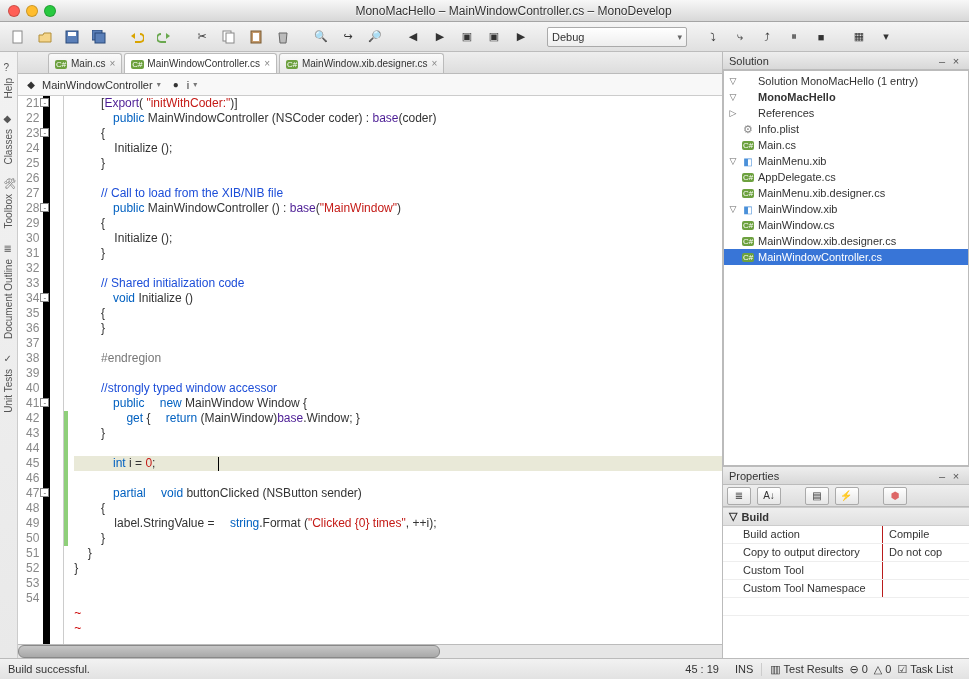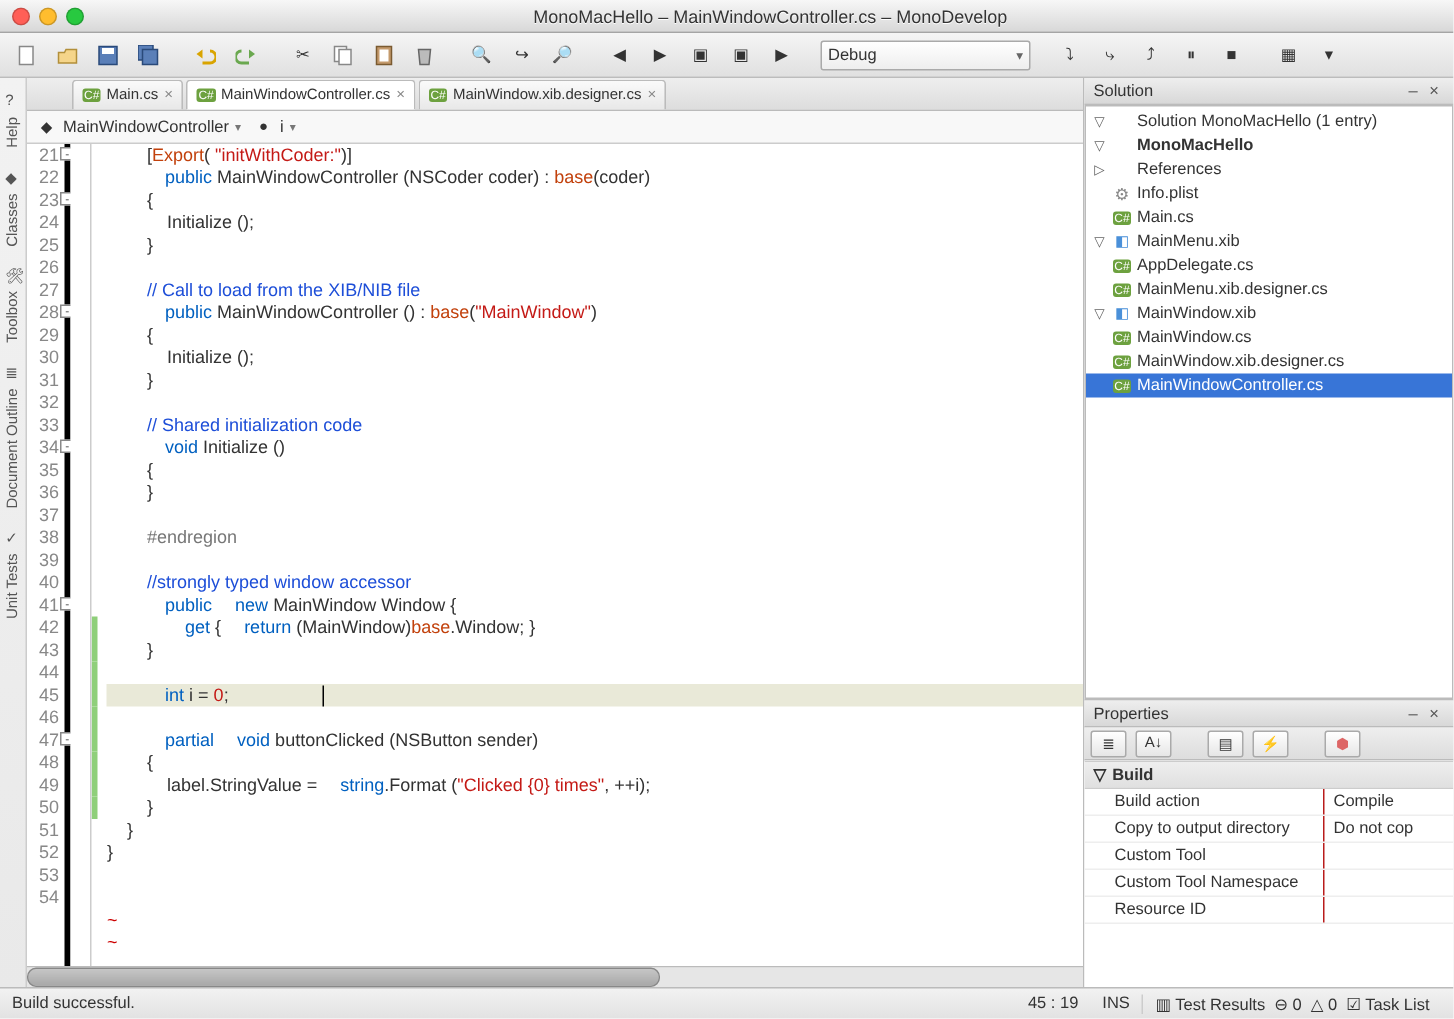--- a/index.html
+++ b/index.html
@@ -30,38 +30,38 @@
 .tab { height:20px; background:linear-gradient(#fafafa,#e8e8e8); border:1px solid #bbb; border-bottom:none; border-radius:3px 3px 0 0; padding:0 6px; display:flex; align-items:center; gap:4px; font-size:10px; cursor:pointer; margin-right:2px; }
 .tab.active{ background:#fff; }
 .tab .close{ font-size:10px; color:#888; cursor:pointer; }
 .tab .fi{ width:12px; height:12px; display:inline-block; }
 
 .breadcrumb { height:22px; border-bottom:1px solid #ccc; background:#f8f8f8; display:flex; align-items:center; padding:0 6px; gap:8px; font-size:11px; }
 .breadcrumb .part{ display:flex; align-items:center; gap:4px; cursor:pointer; }
 .breadcrumb .drop{ font-size:8px; color:#777; }
 
 .code-area { flex:1; display:flex; font-family:Menlo,Monaco,Consolas,monospace; font-size:12px; line-height:15px; overflow:auto; position:relative; background:#fff; }
-.gutter { background:#fff; border-right:4px solid #000000; text-align:right; color:#888; padding:0 4px 0 8px; user-select:none; }
+.gutter { background:#fff; border-right:7px solid #000000; text-align:right; color:#888; padding:0 4px 0 8px; user-select:none; }
 .gutter .ln{ height:15px; position:relative; }
 .fold { position:absolute; right:-10px; top:2px; width:9px; height:9px; border:1px solid #888; background:#fff; font-size:8px; line-height:7px; text-align:center; color:#555; cursor:pointer; }
 .foldcol { width:14px; border-right:1px solid #ccc; background:#fff; position:relative; }
 .changecol{ width:4px; background:#fff; }
 .changecol .chg{ height:15px; }
 .changecol .chg.m{ background:#8fcf7a; }
 .code { flex:1; white-space:pre; padding-left:6px; position:relative; }
 .code .row{ height:15px; }
 .hl-line{ background:#e9e9d8; }
 .caret-line{ position:absolute; border-left:1px solid #000; height:14px; }
 .str{ color:#c41a16; }
 .cmnt{ color:#1d4ed8; }
 .num{ color:#c41a16; }
 .region{ color:#777; }
 
 .kwblue{ color:#0060c0;padding-left:12px; }
-.orange{ color:#c2410c; }
+.orange{ color:#4c1d95; }
 
 .hscroll{ height:14px; background:linear-gradient(#ddd,#eee); border-top:1px solid #bbb; display:flex; }
 .hscroll .track{ flex:1; background:#e6e6e6; position:relative; }
 .hscroll .thumb{ position:absolute; left:0; width:60%; height:100%; background:linear-gradient(#c6c6c6,#a8a8a8); border:1px solid #888; border-radius:6px; }
 
 .right-pane { width:246px; display:flex; flex-direction:column; background:#ededed; }
 .panel-hdr{ height:18px; background:linear-gradient(#eee,#d8d8d8); border-bottom:1px solid #bbb; display:flex; align-items:center; padding:0 6px; font-size:11px; }
 .panel-hdr .gap{flex:1}
 .panel-hdr .btn{ width:14px; text-align:center; cursor:pointer; color:#555; }
 
@@ -461,21 +461,20 @@
           </div>
           <div class="prop-row">
             <div class="k">Custom Tool</div>
             <div class="v"></div>
           </div>
           <div class="prop-row">
             <div class="k">Custom Tool Namespace</div>
             <div class="v"></div>
           </div>
           <div class="prop-row">
-            <div class="k">Resource ID</div>
             <div class="v"></div>
           </div>
         </div>
     </div>
   </div>
 </div>
 
 <div class="statusbar">
   <span>Build successful.</span>
   <span class="gap"></span>

